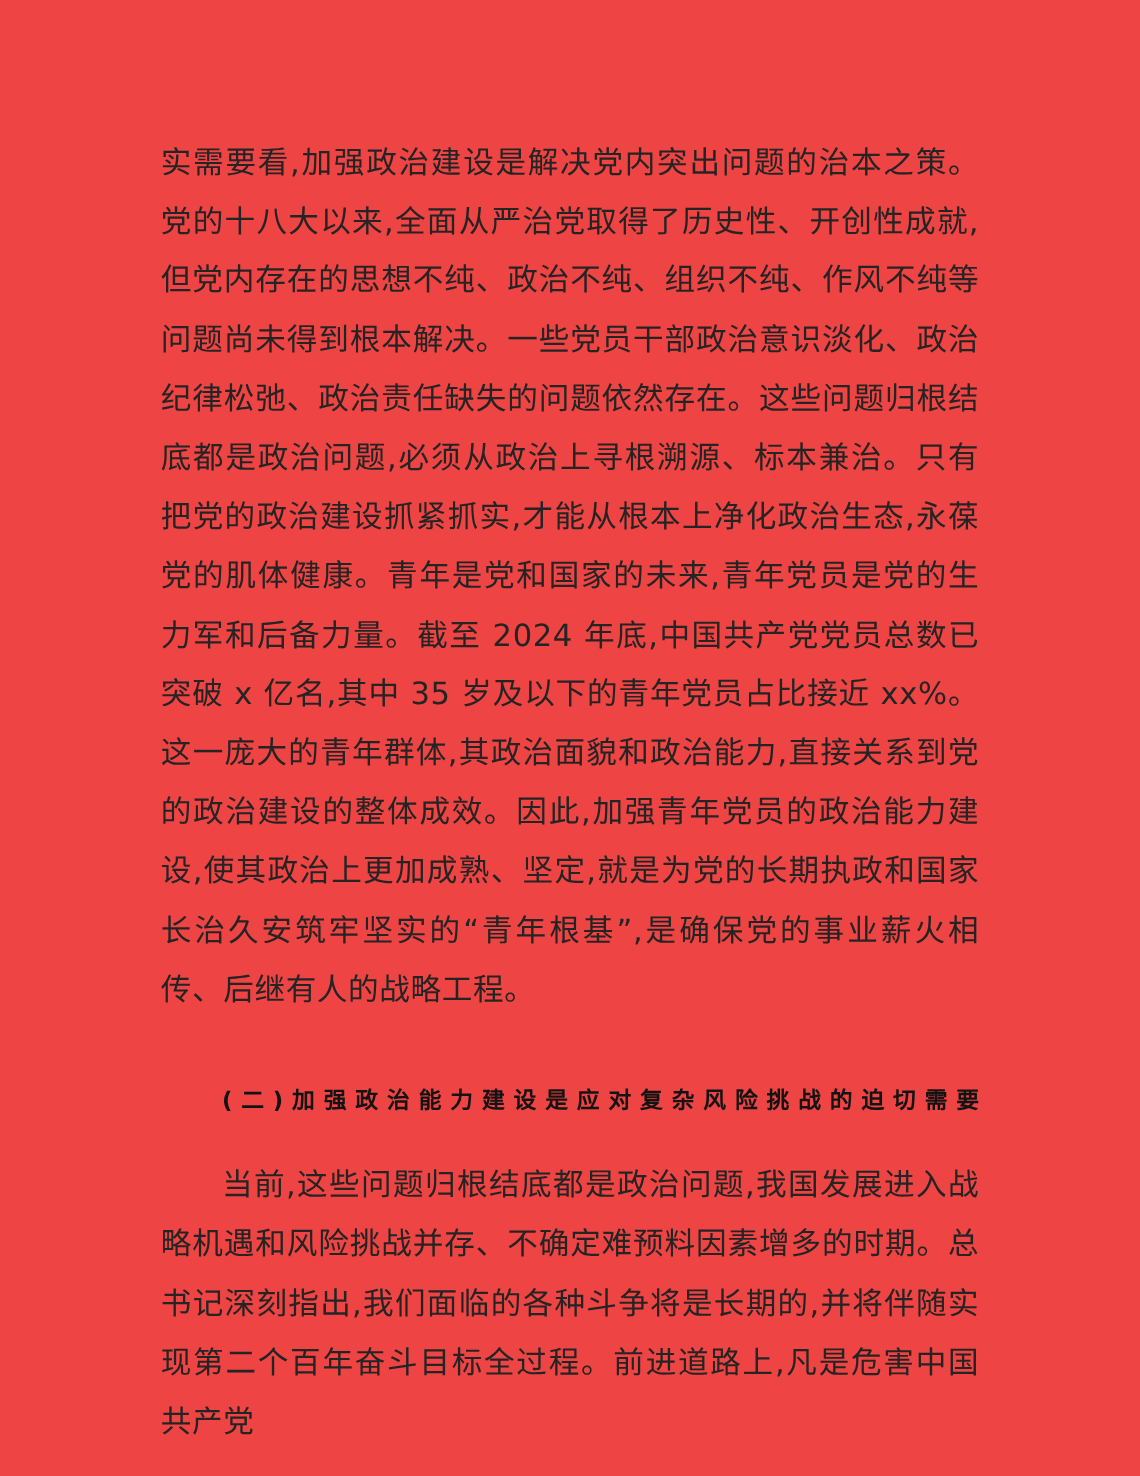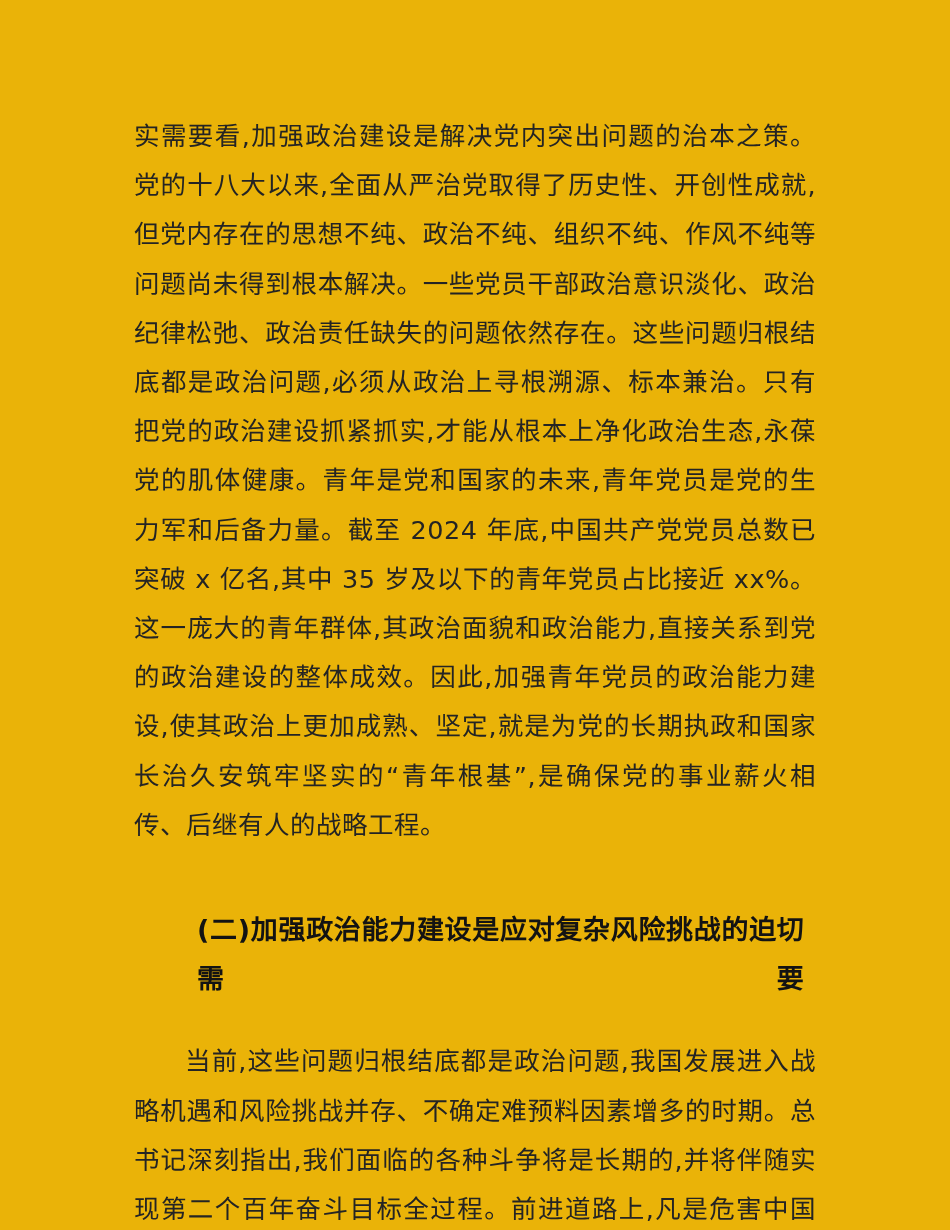--- a/index.html
+++ b/index.html
@@ -7,21 +7,21 @@
     margin: 0;
     padding: 0;
     background: #ffffff;
   }
 
   .page {
     position: relative;
     width: 950px;
     height: 1230px;
     margin: 0 auto;
-    background: #eab308;
+    background: #ef4444;
     overflow: hidden;
     box-sizing: border-box;
   }
 
   .content-area {
     position: absolute;
     left: 134px;
     top: 112px;
     width: 682px;
   }
@@ -41,28 +41,28 @@
     -webkit-font-smoothing: antialiased;
   }
 
   .body-para.indent {
     text-indent: 2em;
   }
 
   
   .section-heading {
     font-family: "DejaVu Sans", "Liberation Sans", sans-serif;
-    font-size: 27px;
+    font-size: 19px;
     line-height: 49.2px;
     font-weight: bold;
     color: #131313;
     text-align: justify;
     text-align-last: justify;
     text-indent: 0;
-    margin: 12px;
+    margin: 0;
     padding-left: 51px;
     letter-spacing: 0.005em;
     word-break: break-all;
   }
 
   
   .gap-before-heading { height: 43px; }
   .gap-after-heading  { height: 22px; }
 
 </style>

